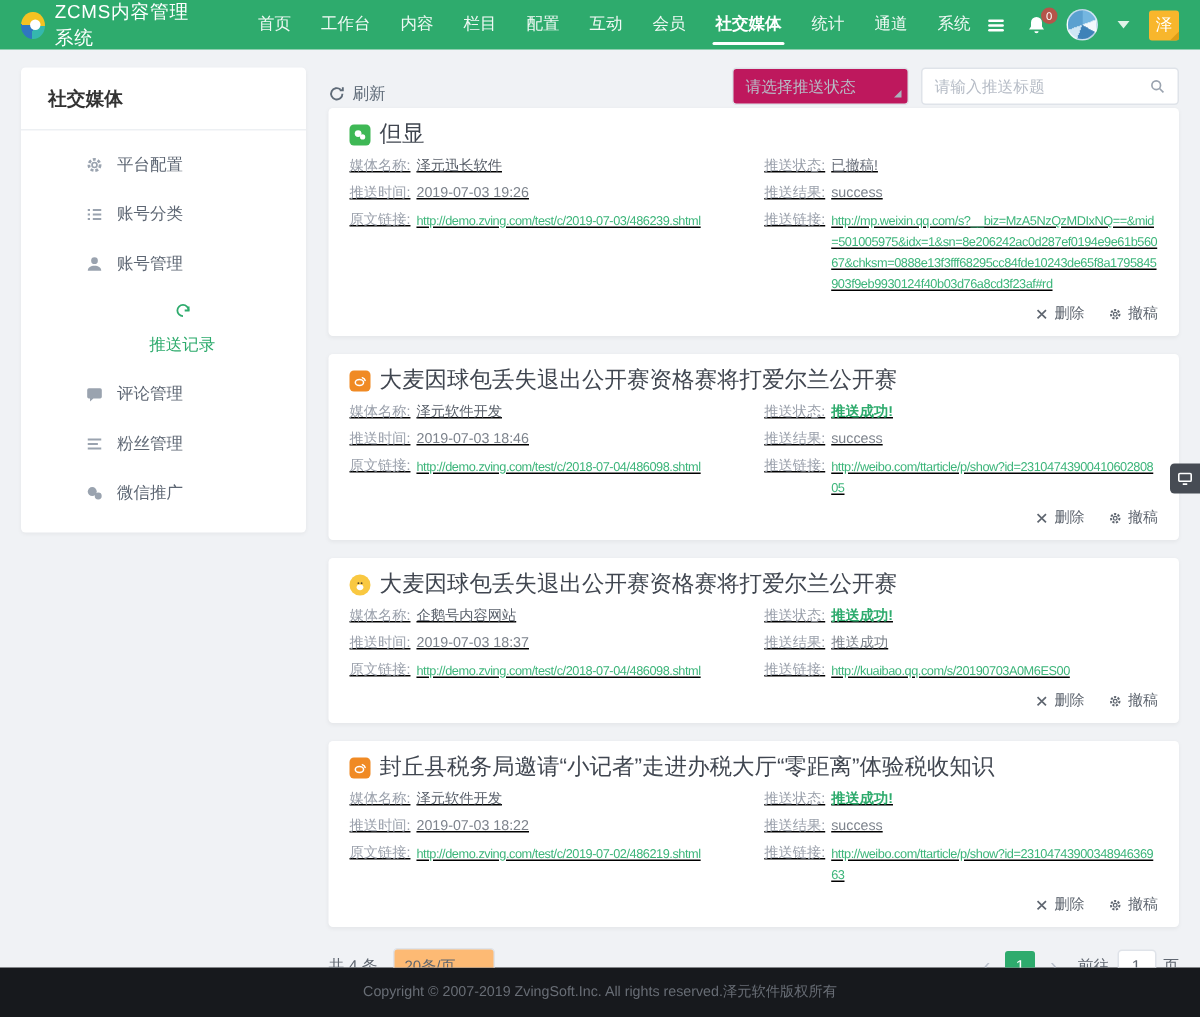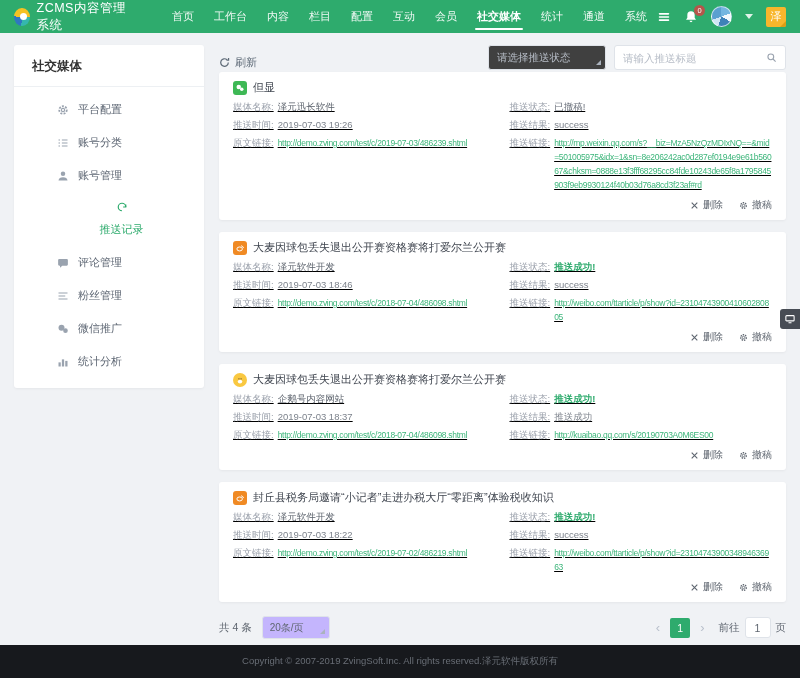--- a/index.html
+++ b/index.html
@@ -42,34 +42,34 @@
   .side-item { display:flex; align-items:center; gap:9px; padding:9px 18px; color:#5d6673; font-size:11px; cursor:pointer;margin-left:25px; }
   .side-item .si { width:12px; height:12px; color:#9aa3af; flex-shrink:0; }
   .side-item.active { color:#2eab6d; font-weight:normal;flex-direction:column; }
   .side-item.active .si { color:#2eab6d; }
 
   .main { flex:1; min-width:0; display:flex; flex-direction:column; }
   .toolbar { display:flex; align-items:flex-end; margin-bottom:2px; flex-shrink:0; }
   .refresh-btn { display:flex; align-items:center; gap:5px; color:#5f6b78; font-size:11px; cursor:pointer; }
   .refresh-btn svg { width:11px; height:11px; }
   .toolbar-right { margin-left:auto; display:flex; gap:8px; }
-  .sel-box { width:118px; height:25px; background:#404040; border:1px solid #dfe3e9; border-radius:3px;
+  .sel-box { width:118px; height:25px; background:#be185d; border:1px solid #dfe3e9; border-radius:3px;
     display:flex; align-items:center; padding:0 8px; color:#b7bdc7; font-size:10.5px; position:relative; cursor:pointer; }
   .sel-corner { position:absolute; right:4px; bottom:4px; width:0; height:0;
     border-left:5px solid transparent; border-bottom:5px solid #aab2bd; }
   .search-box { width:172px; height:25px; background:#fff; border:1px solid #dfe3e9; border-radius:3px;
     display:flex; align-items:center; padding:0 8px; gap:15px; }
   .search-box input { border:none; outline:none; flex:1; min-width:0; font-size:10.5px; color:#333; background:transparent;
     font-family:"Liberation Sans","DejaVu Sans",sans-serif; }
   .search-box input::placeholder { color:#b7bdc7; }
   .search-box svg { width:11px; height:11px; color:#9aa3af; flex-shrink:0; cursor:pointer; }
 
   
   .card { background:#fff; border-radius:3px; box-shadow:0 1px 3px rgba(0,0,0,.05); padding:8px 14px 8px; margin-bottom:12px; }
-  .card-title-row { display:flex; align-items:center; gap:6px; margin-bottom:5px; color:#404650; font-size:11px; }
+  .card-title-row { display:flex; align-items:center; gap:6px; margin-bottom:5px; color:#404650; font-size:15px; }
   .pbadge { width:14px; height:14px; border-radius:3px; flex-shrink:0; display:flex; align-items:center; justify-content:center; }
   .pbadge svg { width:10px; height:10px; }
   .pbadge.wechat { background:#3eb855; }
   .pbadge.weibo  { background:#f08a24; }
   .pbadge.penguin{ background:#f9c841; border-radius:50%; }
   .fields { display:grid; grid-template-columns:1fr 1fr; column-gap:14px;text-decoration:underline; }
   .fcol { min-width:0; }
   .frow { display:flex; align-items:flex-start; font-size:9.5px; line-height:14px; margin-bottom:4px; }
   .flabel { color:#9aa0ab; margin-right:4px; white-space:nowrap; }
   .fval { color:#5a616b; min-width:0; }
@@ -77,21 +77,21 @@
   .link { color:#3cb57a; font-size:8.5px; letter-spacing:-.3px; word-break:break-all; min-width:0; cursor:pointer; }
   .status.ok { color:#2eab6d; font-weight:bold; }
   .status.muted { color:#6a707b; }
   .card-actions { display:flex; justify-content:flex-end; gap:16px; margin-top:2px; }
   .act-btn { display:flex; align-items:center; gap:4px; color:#5f6670; font-size:10px; cursor:pointer; }
   .act-btn svg { width:9px; height:9px; }
 
   
   .pager-row { display:flex; align-items:center; margin:2px 0 10px; color:#5f6670; font-size:10.5px; flex-shrink:0; }
   .total-label { margin-right:10px; }
-  .size-sel { width:68px; height:23px; border:1px solid #dfe3e9; border-radius:3px; background:#c4b5fd;
+  .size-sel { width:68px; height:23px; border:1px solid #dfe3e9; border-radius:3px; background:#fdba74;
     display:flex; align-items:center; padding:0 7px; font-size:10px; position:relative; cursor:pointer; color:#5f6670; }
   .pager-right { margin-left:auto; display:flex; align-items:center; gap:7px; }
   .pg-arrow { color:#b9c0cc; font-size:13px; cursor:pointer; padding:0 3px; line-height:20px; }
   .pg-cur { min-width:20px; height:20px; background:#2eab6d; color:#fff; border-radius:2px;
     display:flex; align-items:center; justify-content:center; font-size:10.5px; cursor:pointer; }
   .goto-wrap { display:flex; align-items:center; margin-left:4px; }
   .goto-input { width:26px; height:21px; border:1px solid #dfe3e9; border-radius:3px; text-align:center;
     font-size:10.5px; color:#5f6670; margin:0 5px; outline:none; font-family:"Liberation Sans","DejaVu Sans",sans-serif; }
 
   
@@ -189,28 +189,20 @@
           </svg>
         <span>粉丝管理</span>
       </div>
       <div class="side-item">
         <svg class="si" viewBox="0 0 16 16" fill="currentColor">
             <circle cx="6" cy="6.3" r="4"></circle>
             <circle cx="11.3" cy="10.2" r="3.1"></circle>
           </svg>
         <span>微信推广</span>
       </div>
-      <div class="side-item">
-        <svg class="si" viewBox="0 0 16 16" fill="currentColor">
-            <rect x="2" y="8.5" width="3" height="5.5"></rect>
-            <rect x="6.5" y="4.5" width="3" height="9.5"></rect>
-            <rect x="11" y="6.5" width="3" height="7.5"></rect>
-          </svg>
-        <span>统计分析</span>
-      </div>
     </div>
 
     <div class="main">
 
       <div class="toolbar">
         <span class="refresh-btn">
           <svg viewBox="0 0 16 16" fill="none" stroke="currentColor" stroke-width="1.8">
               <path d="M13.5 8A5.5 5.5 0 1 1 11.6 3.9"></path>
               <path d="M13.9 1.6v3h-3"></path>
             </svg>

